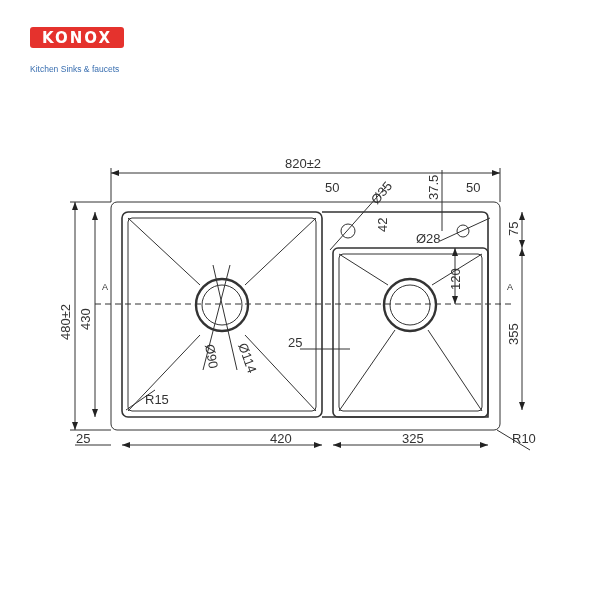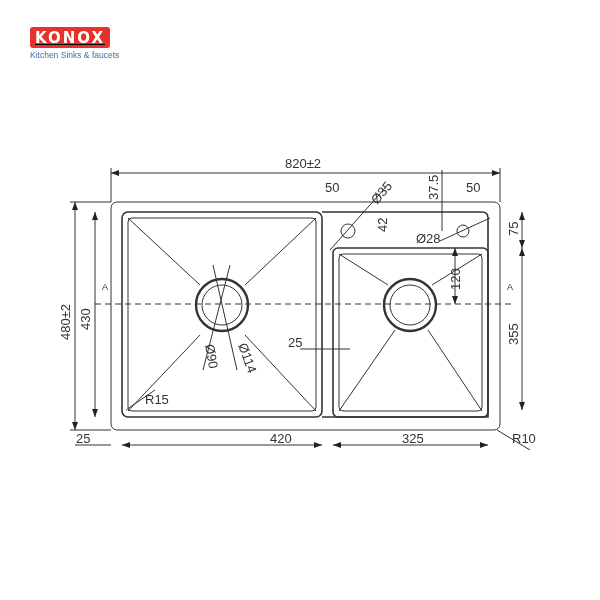--- a/index.html
+++ b/index.html
@@ -1,19 +1,19 @@
 <!DOCTYPE html>
 <html><head>
 <meta charset="utf-8">
 <style>
   html,body{margin:0;padding:0;background:#ffffff;}
   body{width:600px;height:600px;position:relative;overflow:hidden;font-family:"Liberation Sans",sans-serif;}
-  .logo{position:absolute;left:30px;top:27px;width:80px;height:21px;background:#e5322d;border-radius:3px;display:flex;align-items:center;justify-content:center;text-decoration:underline;}
+  .logo{position:absolute;left:30px;top:27px;width:94px;height:21px;background:#e5322d;border-radius:3px;display:flex;align-items:center;justify-content:center;}
   .logo-text{color:#ffffff;font-family:"DejaVu Sans",sans-serif;font-weight:bold;font-size:15px;letter-spacing:2px;}
-  .tagline{position:absolute;left:30px;top:50px;font-size:8.5px;color:#3a6fb0;font-family:"Liberation Sans",sans-serif;}
+  .tagline{position:absolute;left:30px;top:64px;font-size:8.5px;color:#3a6fb0;font-family:"Liberation Sans",sans-serif;}
   svg{position:absolute;left:0;top:0;}
   .dimtxt{font-family:"Liberation Sans",sans-serif;font-size:13px;fill:#333;}
 </style>
 </head>
 <body>
 
 <div class="logo">
   <span class="logo-text">KONOX</span>
 </div>
 <div class="tagline">Kitchen Sinks &amp; faucets</div>

